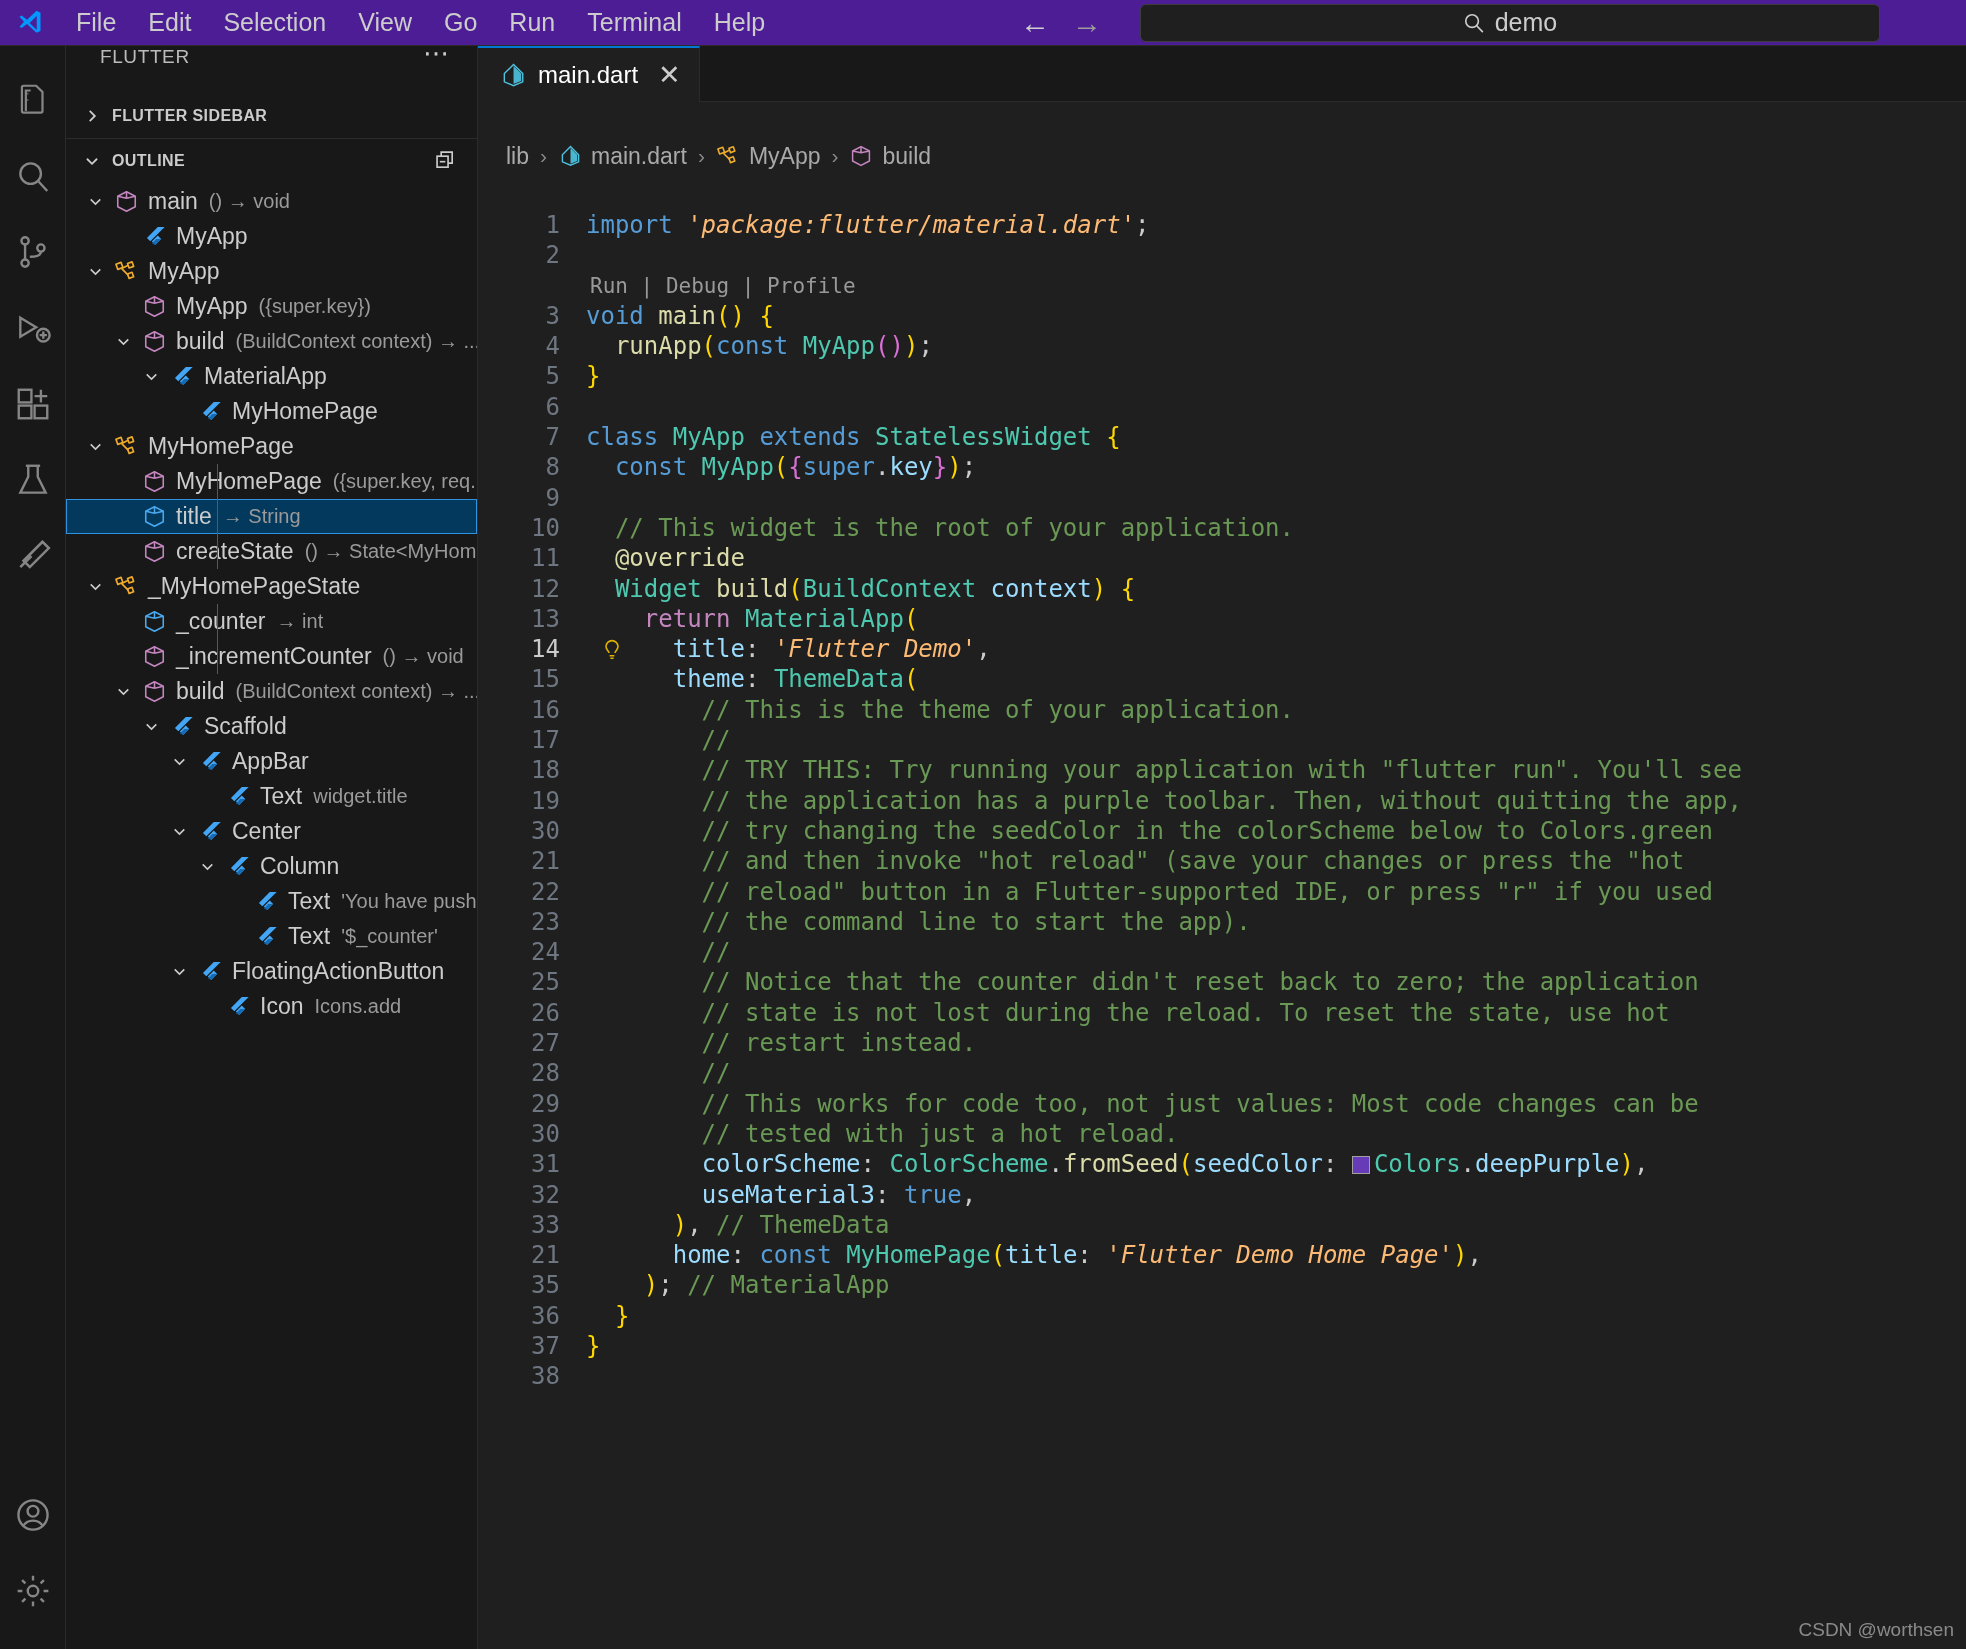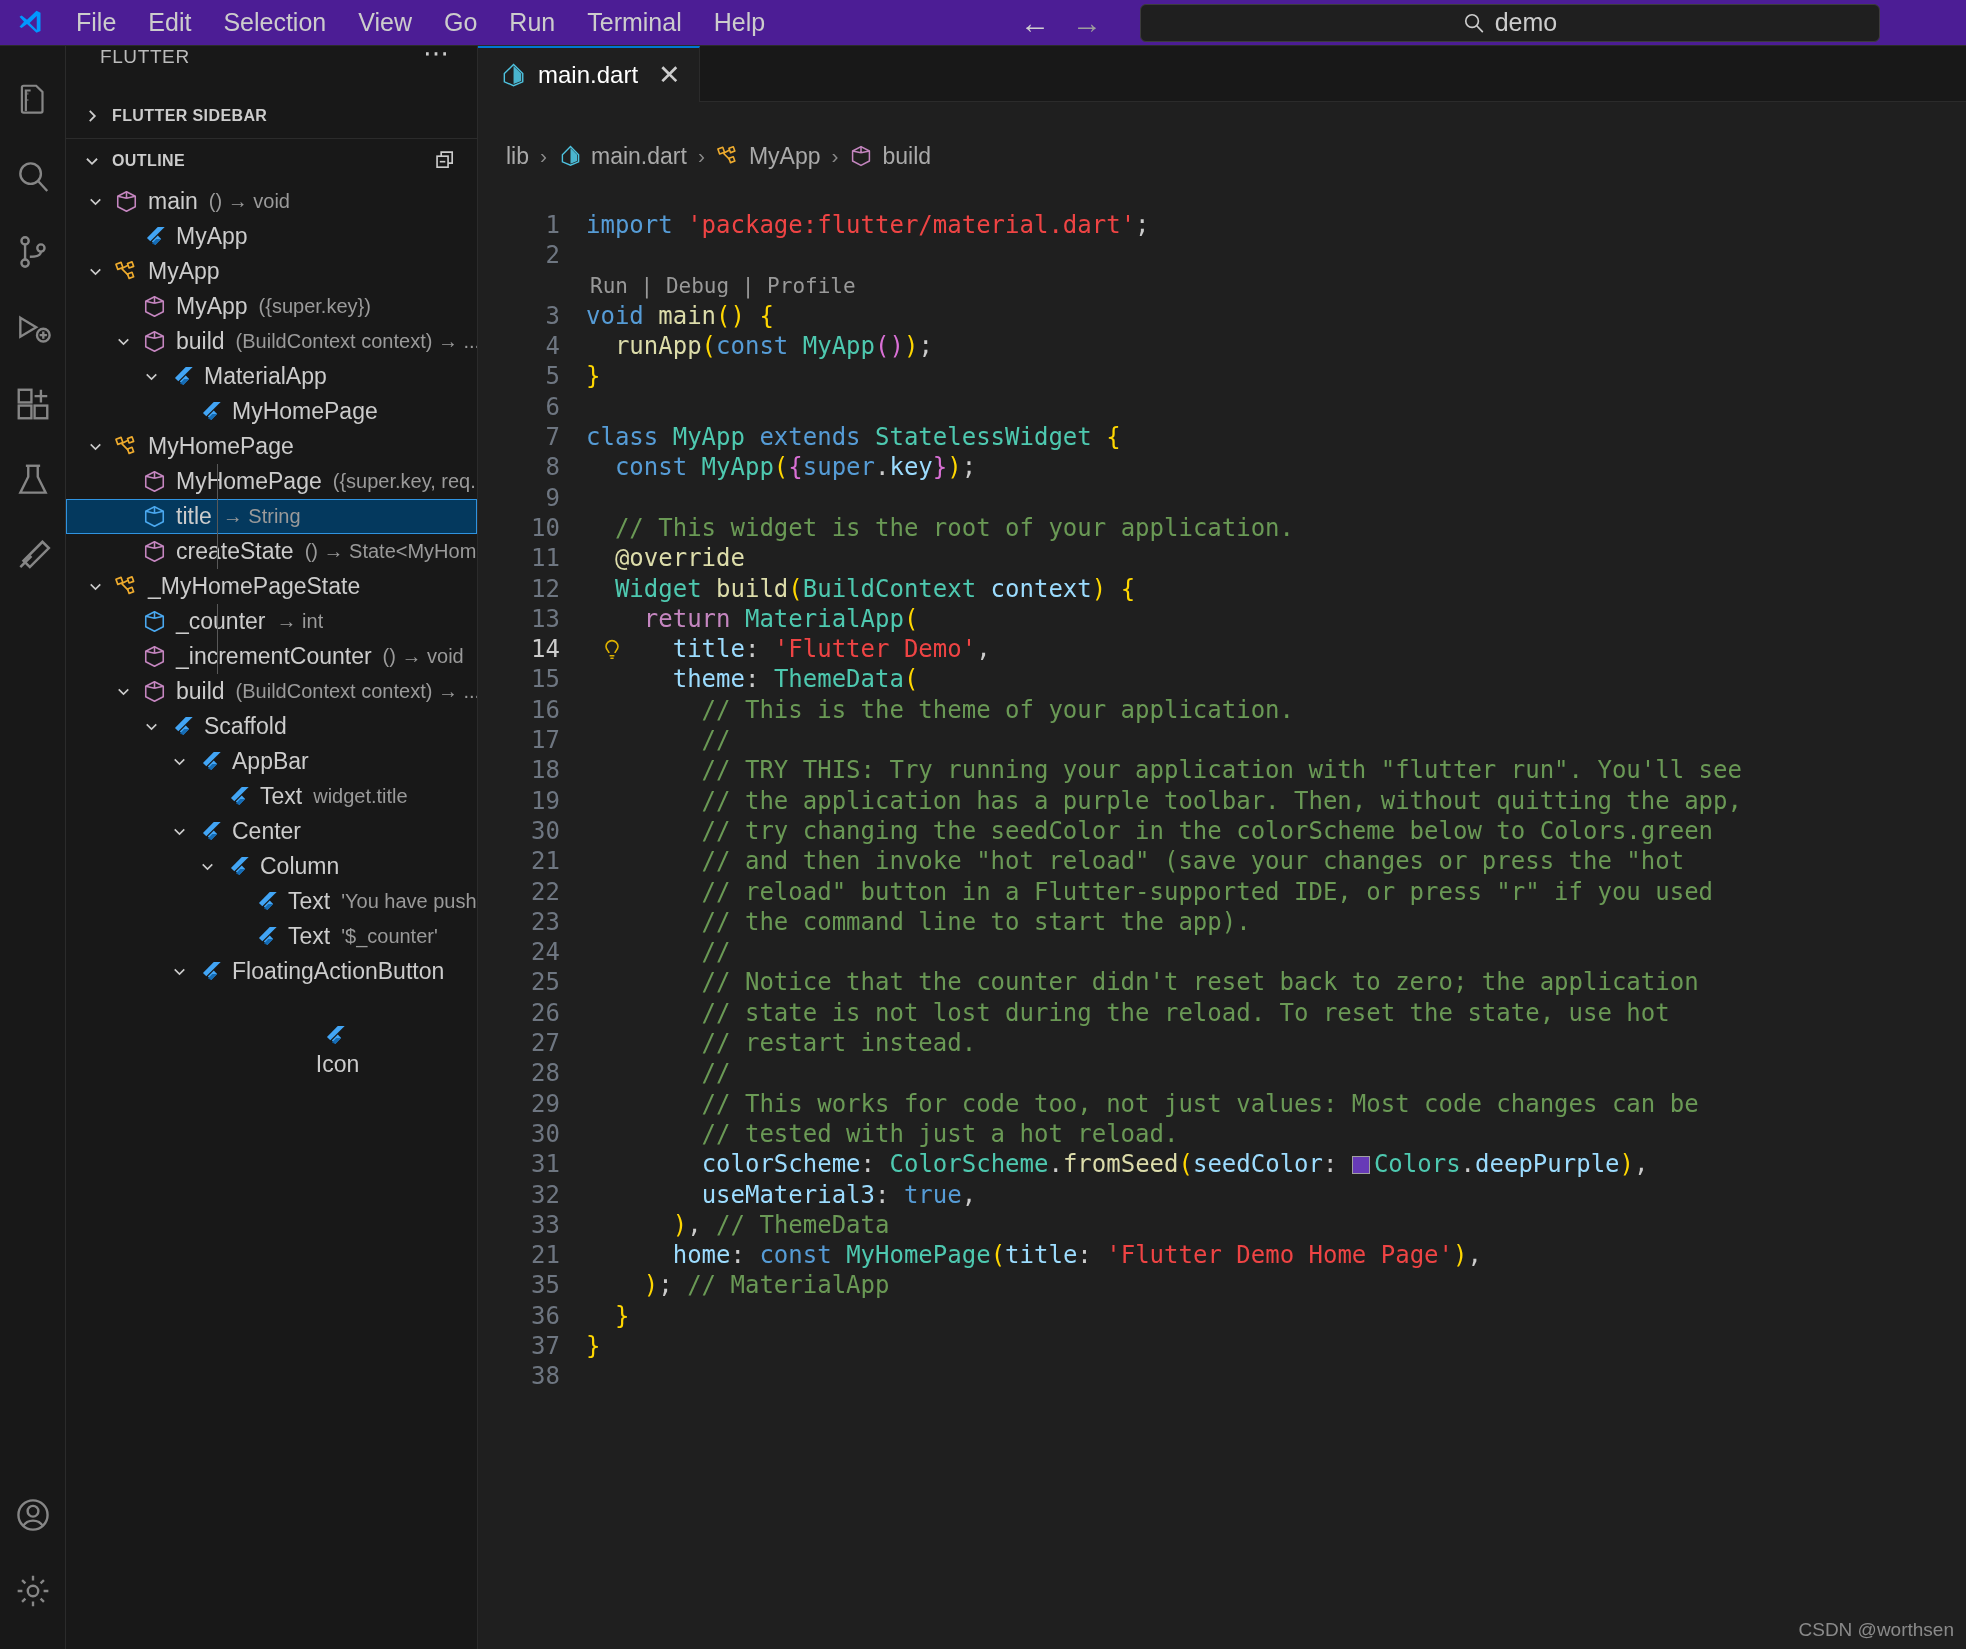--- a/index.html
+++ b/index.html
@@ -130,21 +130,21 @@
   .code {
     flex: 1; font-family: "DejaVu Sans Mono", monospace; font-size: 24px;
     line-height: 30.3px; white-space: pre; overflow: hidden; padding-left: 8px;
   }
   .code .ln { height: 30.3px; }
   .code .codelens { color: #999999; font-size: 21px; height: 30.3px; line-height: 30.3px; }
   .code .codelens span { cursor: pointer; }
 
   .kw   { color: #569cd6; }
   .ctl  { color: #c586c0; }
-  .str  { color: #ef4444; }
+  .str  { color: #fdba74; font-style: italic; }
   .cmt  { color: #6a9955; }
   .typ  { color: #4ec9b0; }
   .fn   { color: #dcdcaa; }
   .var  { color: #9cdcfe; }
   .pl   { color: #cccccc; }
   .p1   { color: #ffd700; }
   .p2   { color: #da70d6; }
   .anno { color: #dcdcaa; }
   .colorbox {
     display: inline-block; width: 18px; height: 18px; background: #673ab7;
@@ -589,21 +589,21 @@
             </span>
             <span class="sym">
               <svg viewBox="0 0 24 24">
                 <path fill="#42a5f5" d="M16.4 2 4.3 14.1l3.8 3.8L24.1 2z" transform="scale(.86) translate(1.2 1.4)"></path>
                 <path fill="#42a5f5" d="M16.4 11.5 9.8 18.1l3.8 3.9 6.6-6.6z" transform="scale(.86) translate(1.2 1.4)"></path>
                 <path fill="#0d61a9" d="M13.6 22 20.2 15.4h-5.5l-4.9 4.9z" transform="scale(.86) translate(1.2 1.4)" opacity=".85"></path>
               </svg>
             </span>
             <span class="lbl">FloatingActionButton</span>
           </div>
-          <div class="row" style="padding-left: 126px; flex-direction: column;">
+          <div class="row" style="padding-left: 126px;">
             <span class="twisty"></span>
             <span class="sym">
               <svg viewBox="0 0 24 24">
                 <path fill="#42a5f5" d="M16.4 2 4.3 14.1l3.8 3.8L24.1 2z" transform="scale(.86) translate(1.2 1.4)"></path>
                 <path fill="#42a5f5" d="M16.4 11.5 9.8 18.1l3.8 3.9 6.6-6.6z" transform="scale(.86) translate(1.2 1.4)"></path>
                 <path fill="#0d61a9" d="M13.6 22 20.2 15.4h-5.5l-4.9 4.9z" transform="scale(.86) translate(1.2 1.4)" opacity=".85"></path>
               </svg>
             </span>
             <span class="lbl">Icon</span>
             <span class="detail">Icons.add</span>

